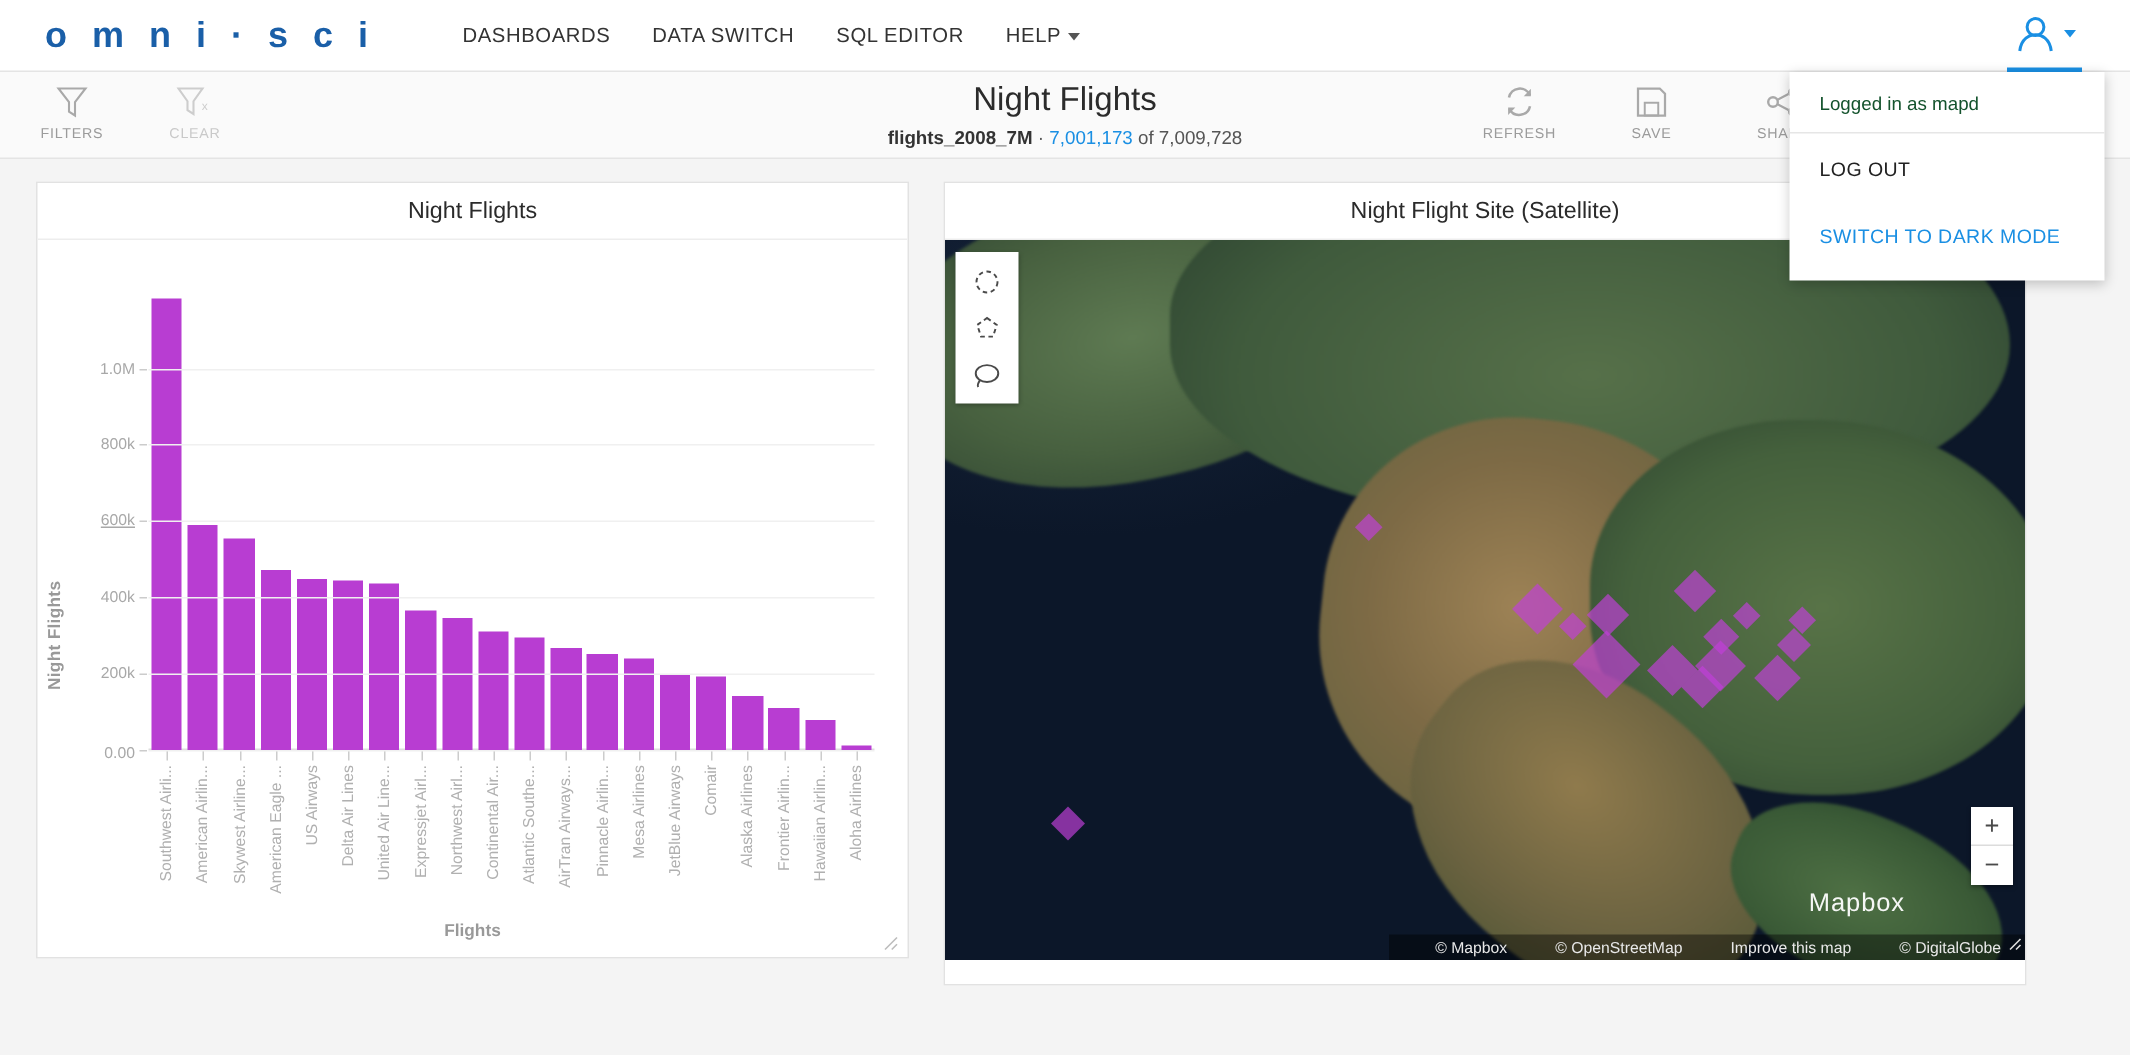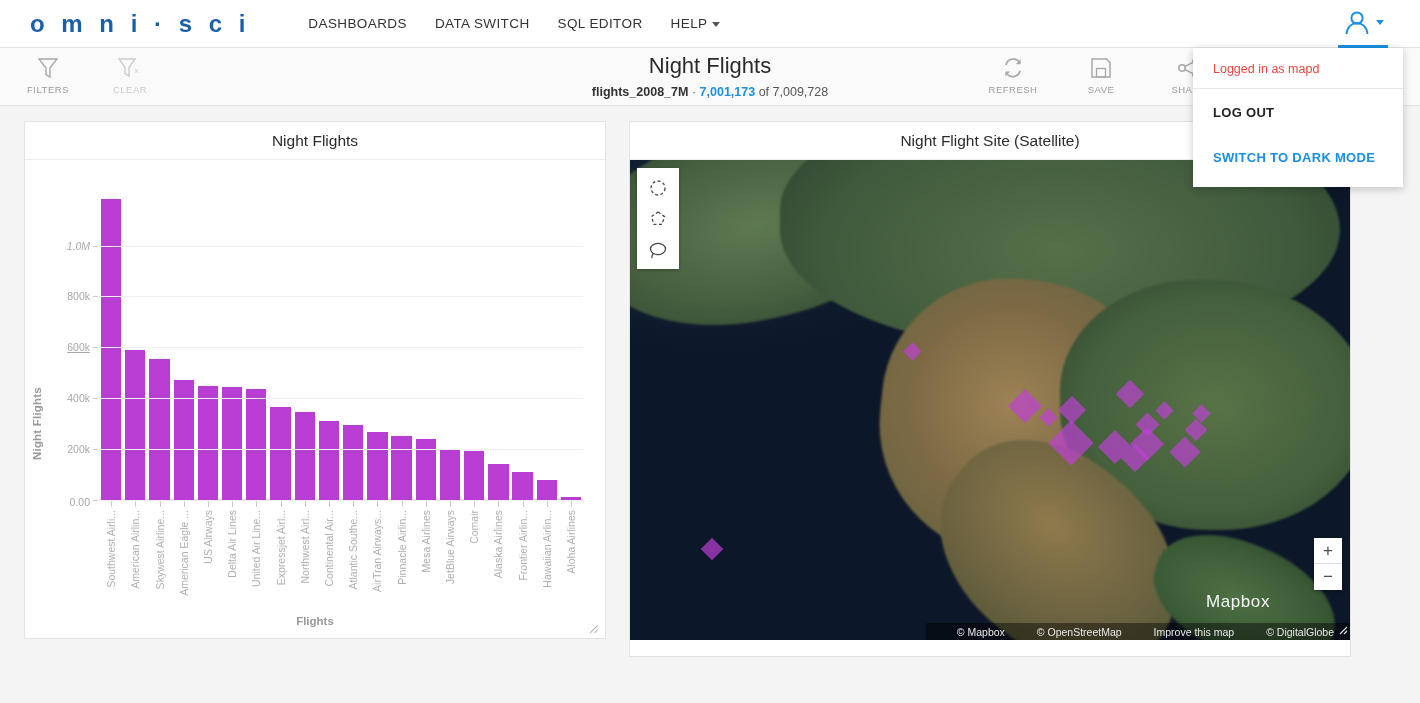--- a/index.html
+++ b/index.html
@@ -45,27 +45,27 @@
   }
 
   
   .dropdown {
     position: absolute; top: 48px; right: 17px; width: 210px;
     background: #fff; z-index: 50;
     box-shadow: 0 2px 8px rgba(0,0,0,.22);
     padding: 0 0 22px 0;
   }
   .dd-user {
-    font-size: 12.5px; color: #ef4444;
+    font-size: 12.5px; color: #14532d;
     padding: 14px 20px 12px 20px;
     border-bottom: 1px solid #e6e6e6;
     margin: 0 0 0 0;
   }
   .dd-item {
-    font-size: 13px; color: #222; font-weight: bold;
+    font-size: 13px; color: #222; font-weight: normal;
     padding: 16px 20px 0 20px; letter-spacing: .3px; cursor: pointer;
   }
   .dd-item.accent { color: #1a8fe3; padding-top: 30px; }
 
   
   .toolbar {
     position: relative; height: 58px; background: #fafafa;
     border-bottom: 1px solid #e4e4e4;
   }
   .tb-left { position: absolute; left: 22px; top: 8px; display: flex; gap: 30px; }
@@ -78,21 +78,21 @@
   .tb-btn .ic { display: block; height: 24px; margin-bottom: 4px; }
   .tb-btn .lbl { display: block; }
 
   .title-block {
     position: absolute; left: 0; right: 0; top: 5px;
     text-align: center; pointer-events: none;
   }
   .dash-title { font-size: 22px; color: #2b2b2b; font-weight: normal; }
   .dash-sub { font-size: 12.5px; color: #555; margin-top: 6px; }
   .dash-sub b { font-weight: bold; color: #333; }
-  .dash-sub .blue { color: #1a8fe3; font-weight: bold; }
+  .dash-sub .blue { color: #1a8fe3; font-weight: normal; }
 
   
   .board { position: relative; padding: 15px 24px; display: flex; gap: 23px; }
   .panel {
     background: #fff; border: 1px solid #e2e2e2;
     position: relative; overflow: hidden;
   }
   .panel-chart { width: 582px; height: 518px; }
   .panel-map   { width: 722px; height: 536px; }
   .panel-title {
@@ -376,21 +376,21 @@
           <div class="gridline" style="top: 216.24px;"></div>
           <div class="ytick" style="top: 216.24px; text-align: center;">400k</div>
           <div class="ytickmark" style="top: 216.24px;"></div>
           <div class="gridline" style="top: 165.36px;"></div>
           <div class="ytick" style="top: 165.36px; text-decoration: underline;">600k</div>
           <div class="ytickmark" style="top: 165.36px;"></div>
           <div class="gridline" style="top: 114.48px;"></div>
           <div class="ytick" style="top: 114.48px;">800k</div>
           <div class="ytickmark" style="top: 114.48px;"></div>
           <div class="gridline" style="top: 63.6px;"></div>
-          <div class="ytick" style="top: 63.6px; font-style: italic;">1.0M</div>
+          <div class="ytick" style="top: 63.6px;">1.0M</div>
           <div class="ytickmark" style="top: 63.6px;"></div>
         </div>
       <div class="xlabels" id="xlabels">
           <div class="xlab-cell">
             <div class="xlab">Southwest Airli...</div>
           </div>
           <div class="xlab-cell">
             <div class="xlab">American Airlin...</div>
           </div>
           <div class="xlab-cell">

